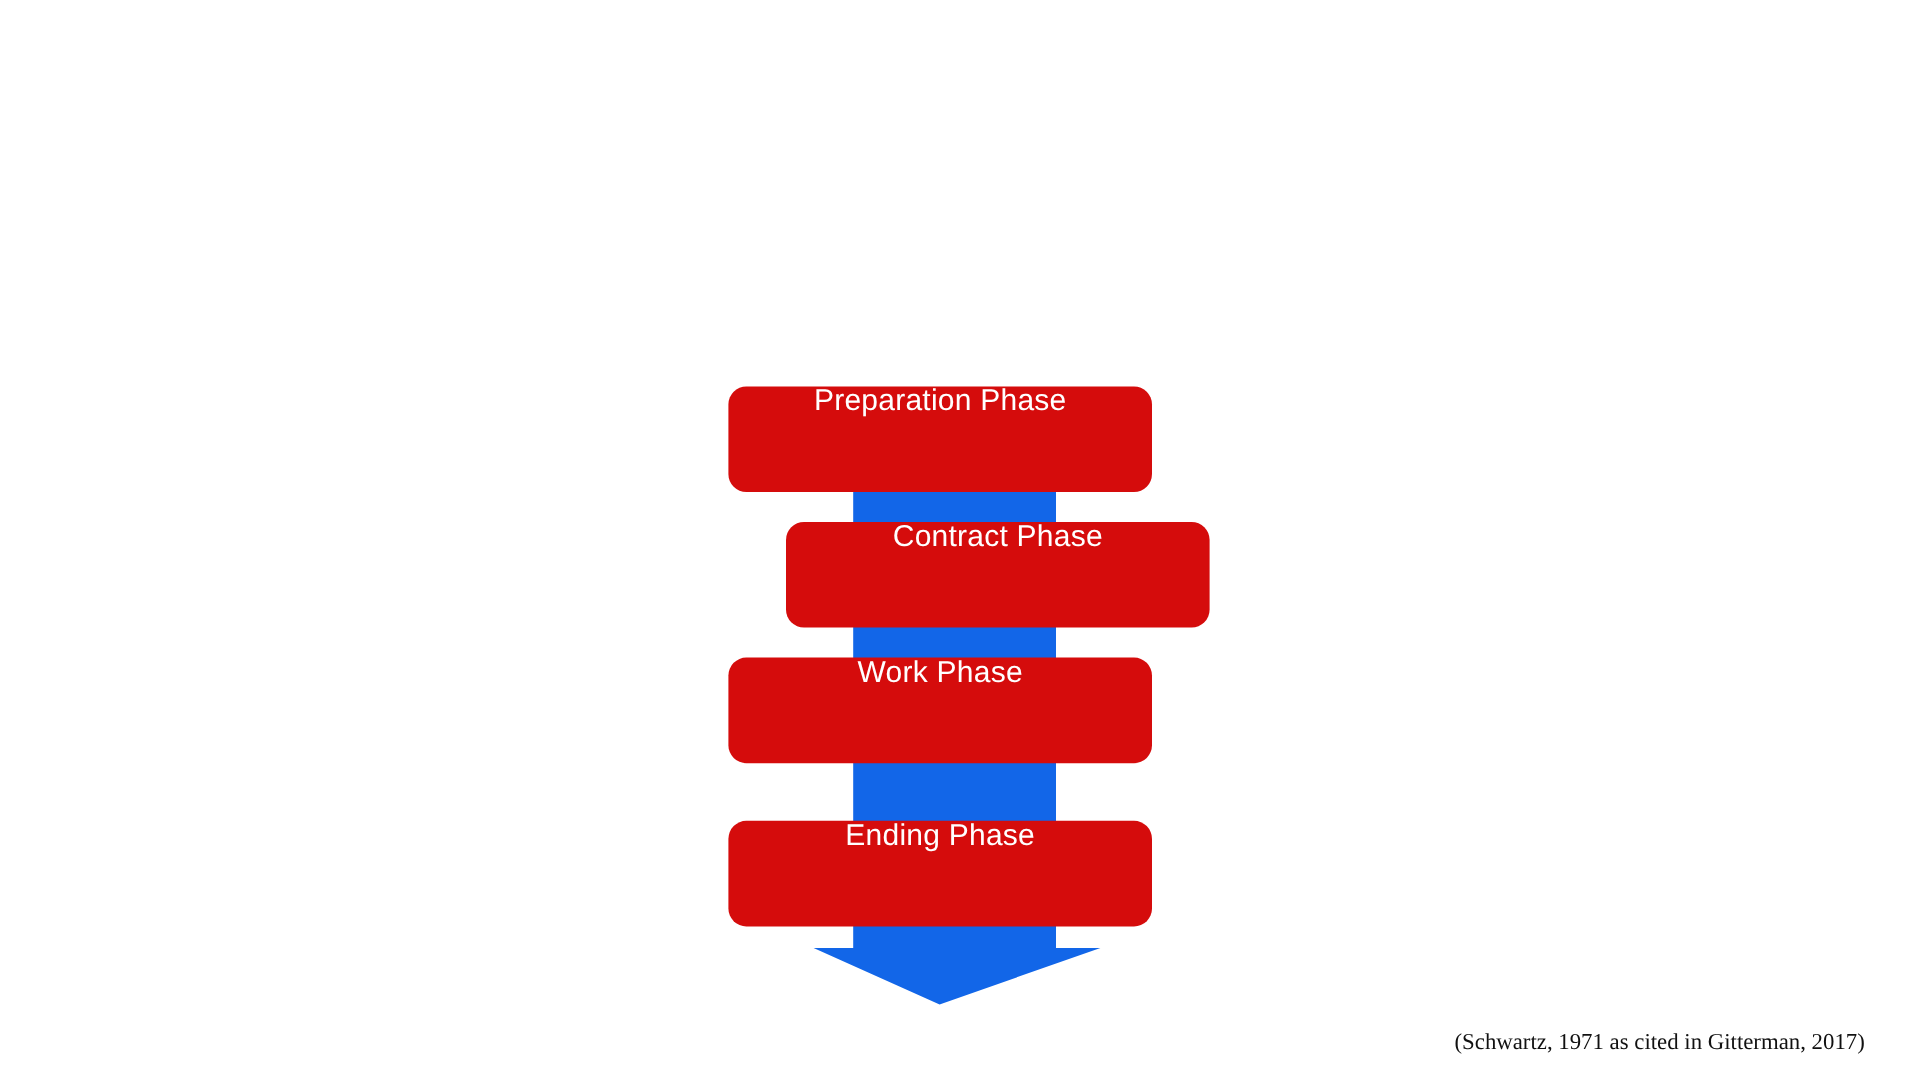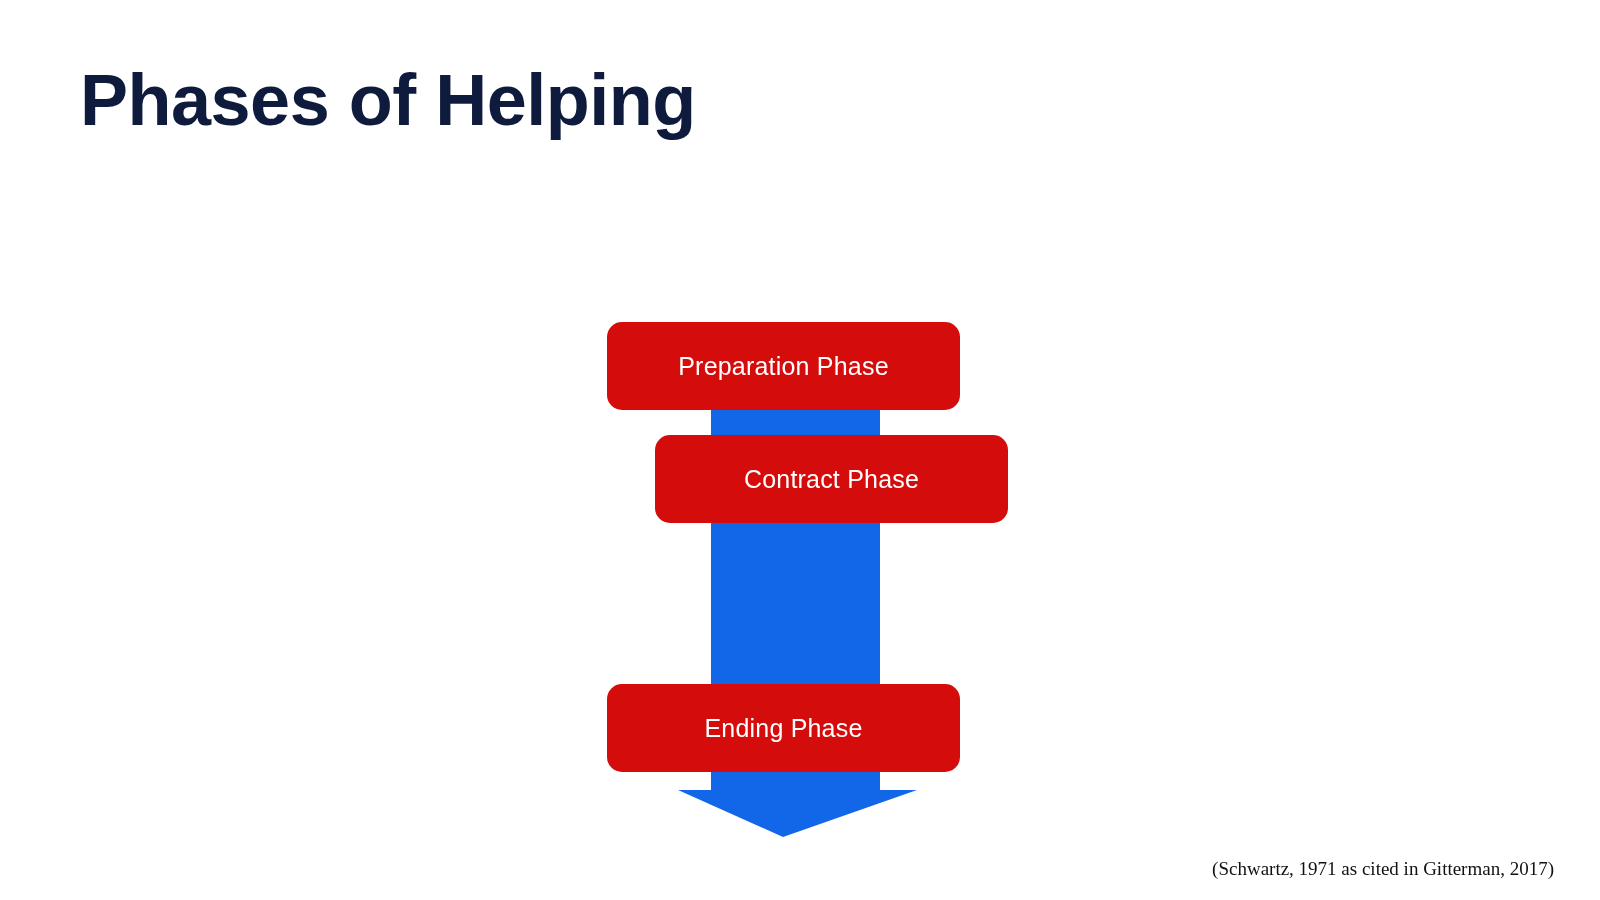--- a/index.html
+++ b/index.html
@@ -52,21 +52,21 @@
 
   .phase-box {
     position: absolute;
     left: 607px;
     width: 353px;
     height: 88px;
     background: #d50c0c;
     border-radius: 15px;
     box-sizing: border-box;
     display: flex;
-    align-items: center;
+    align-items: flex-start;
     justify-content: center;
     z-index: 3;
   }
   .phase-label {
     color: #ffffff;
     font-size: 25px;
     font-weight: normal;
     letter-spacing: 0.2px;
     line-height: 1;
     white-space: nowrap;
@@ -87,36 +87,38 @@
     white-space: nowrap;
     text-align: right;
     font-family: Liberation Serif, serif;
   }
 </style>
 </head>
 <body>
 
 <div id="slide">
 
-  <div id="slide-title">Phases of Helping</div>
 
   <div id="funnel">
 
     <svg class="arrow-layer" viewBox="0 0 1600 900" aria-hidden="true">
       <polygon points="711,330 880,330 880,790 917,790 783,837 678,790 711,790" fill="#1266e8"></polygon>
     </svg>
 
     <div class="phase-box box-0">
       <span class="phase-label">Preparation Phase</span>
     </div>
 
     <div class="phase-box box-1">
       <span class="phase-label">Contract Phase</span>
     </div>
 
+    <div class="phase-box box-2">
+      <span class="phase-label">Work Phase</span>
+    </div>
 
     <div class="phase-box box-3">
       <span class="phase-label">Ending Phase</span>
     </div>
 
   </div>
 
   <div id="citation">(Schwartz, 1971 as cited in Gitterman, 2017)</div>
 
 </div>

